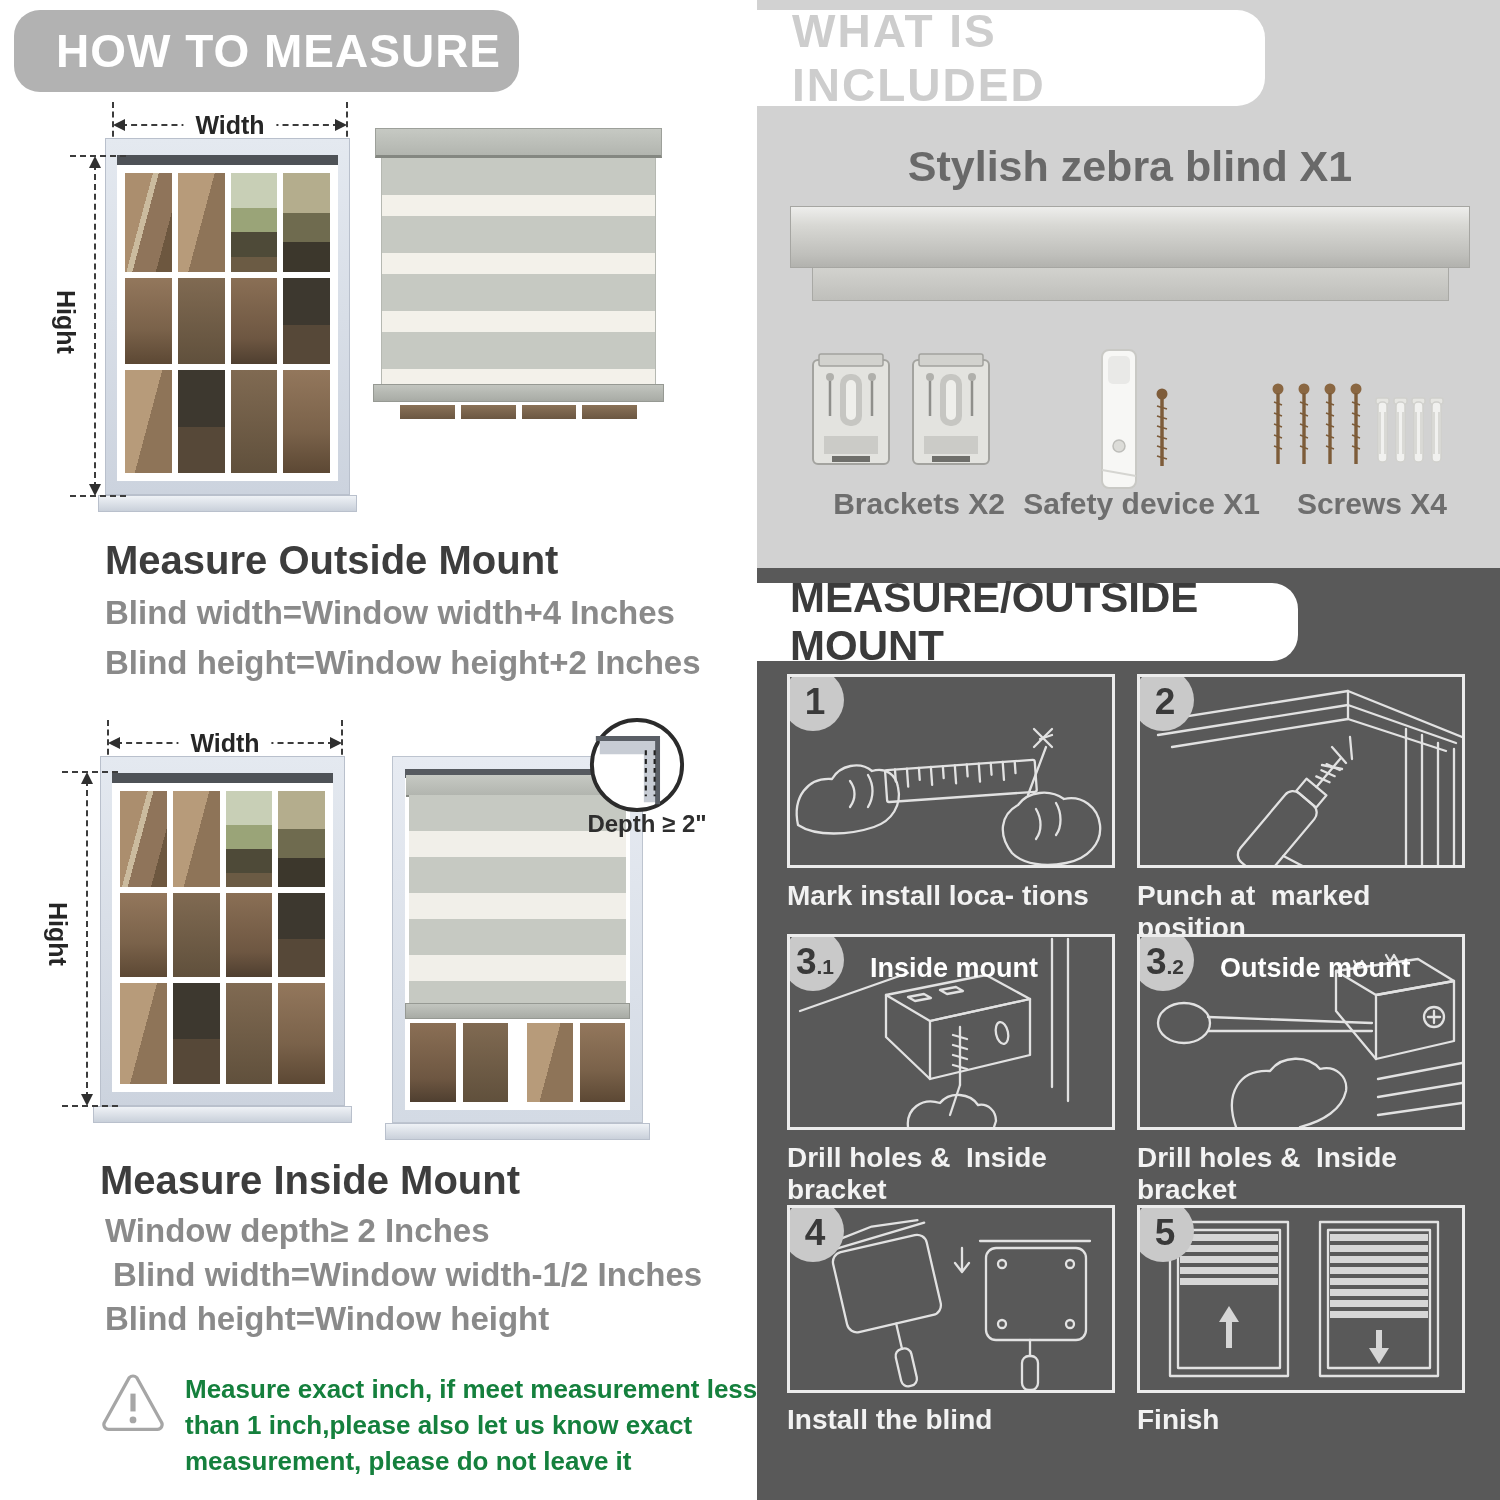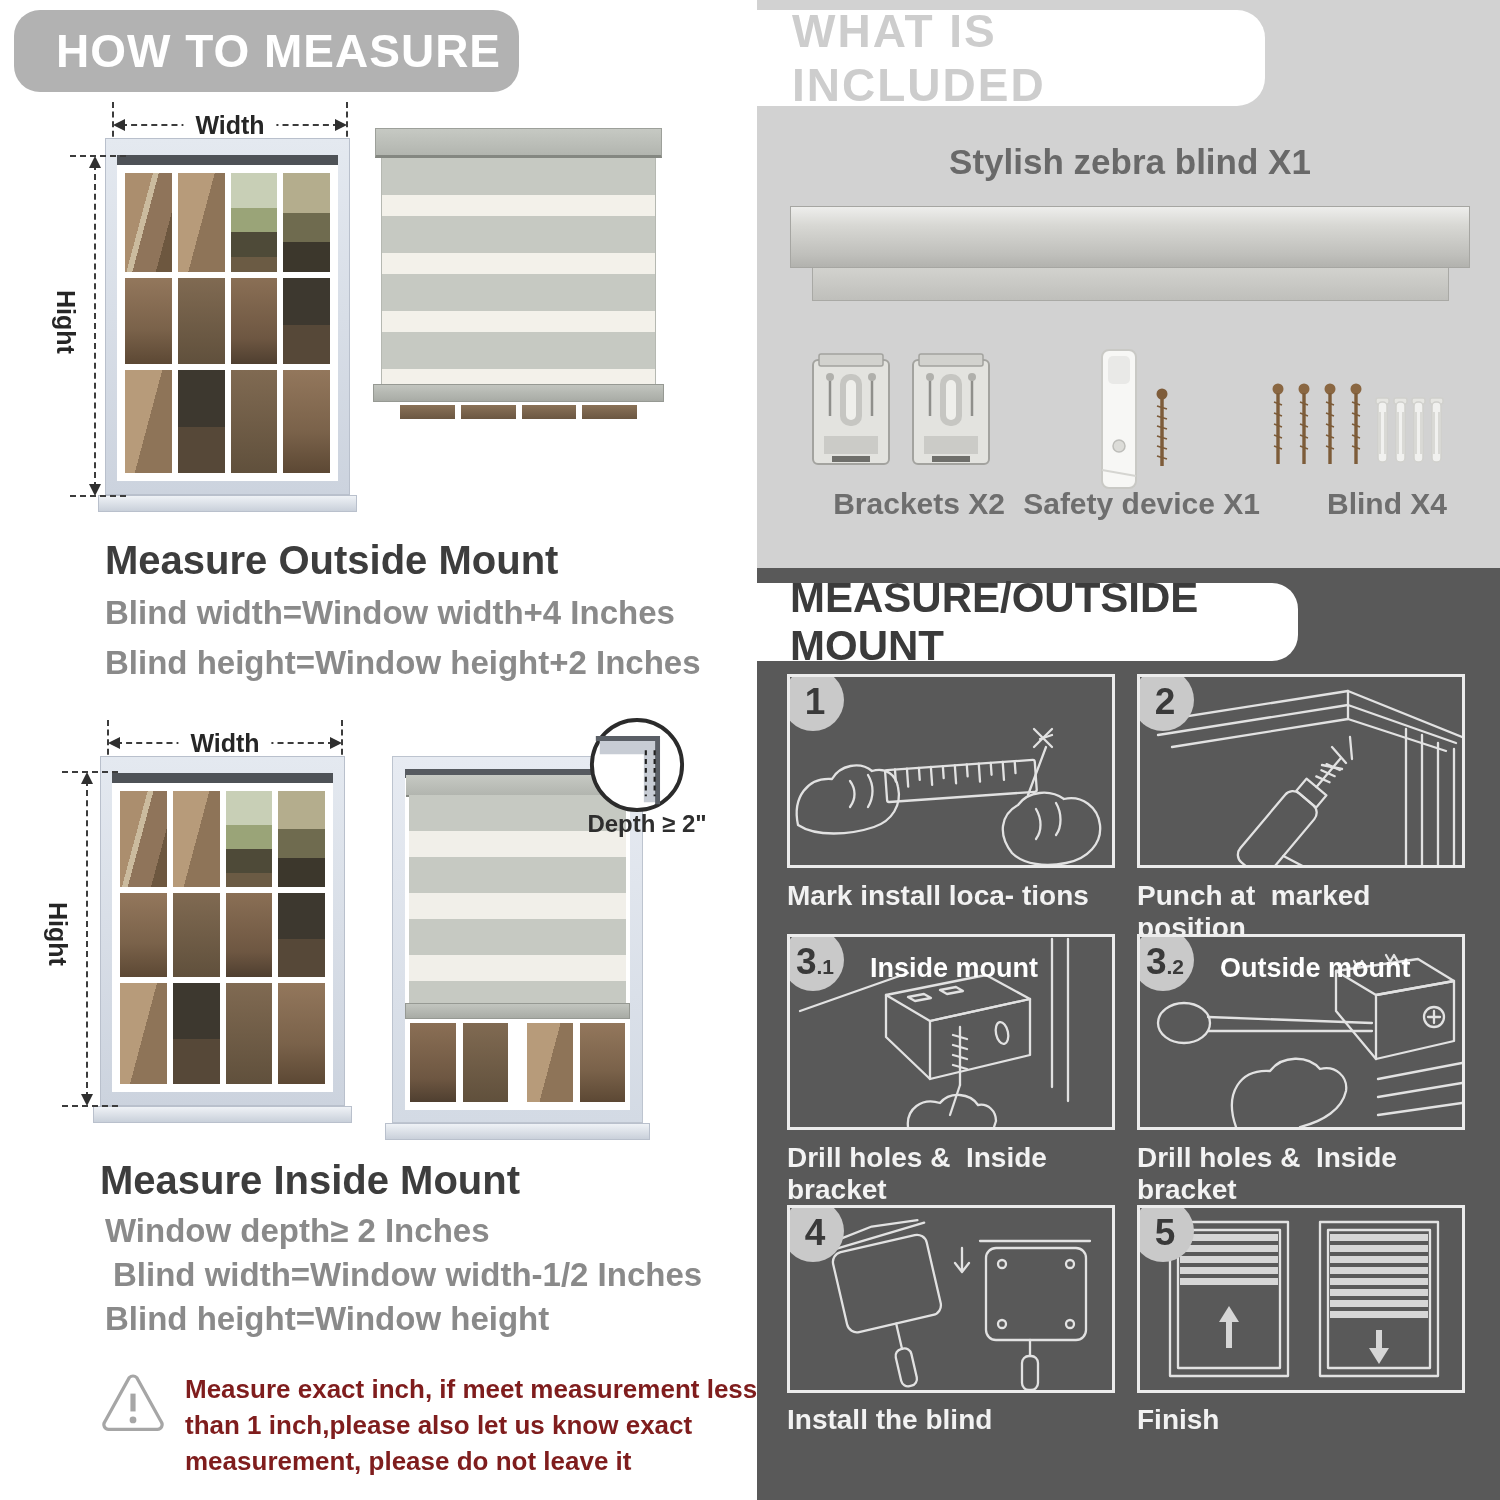--- a/index.html
+++ b/index.html
@@ -10,21 +10,21 @@
              border-radius:26px;display:flex;align-items:center;padding-left:42px;box-sizing:border-box;}
   .htm-badge span{color:#fff;font-size:46px;font-weight:bold;letter-spacing:1px;}
   .incl-badge{position:absolute;left:750px;top:10px;width:515px;height:96px;background:#fff;
               border-radius:0 28px 28px 0;display:flex;align-items:center;padding-left:42px;box-sizing:border-box;}
   .incl-badge span{color:#cdcdcd;font-size:46px;font-weight:bold;letter-spacing:2px;}
   .mount-badge{position:absolute;left:750px;top:583px;width:548px;height:78px;background:#fff;
                border-radius:0 26px 26px 0;display:flex;align-items:center;padding-left:40px;box-sizing:border-box;}
   .mount-badge span{color:#3b3b3b;font-size:42px;font-weight:bold;}
   .secHeading{position:absolute;color:#3d3d3d;font-size:40px;font-weight:bold;}
   .formula{position:absolute;color:#8a8a8a;font-size:33px;font-weight:bold;}
-  .noteline{position:absolute;color:#7f1d1d;font-size:26px;font-weight:bold;}
+  .noteline{position:absolute;color:#15803d;font-size:26px;font-weight:bold;}
   
   .hdim{position:absolute;height:26px;}
   .hdim .line{position:absolute;left:8px;right:8px;top:12px;border-top:2px dashed #3c3c3c;}
   .hdim .lab{position:absolute;left:50%;top:0;transform:translateX(-50%);background:#fff;
              padding:0 12px;color:#262626;font-size:25px;font-weight:bold;line-height:26px;}
   .hdim .arr{position:absolute;top:7px;width:0;height:0;border-top:6px solid transparent;border-bottom:6px solid transparent;}
   .hdim .arr.l{left:0;border-right:12px solid #2f2f2f;}
   .hdim .arr.r{right:0;border-left:12px solid #2f2f2f;}
   .hdim .vt{position:absolute;top:-10px;height:54px;border-left:2px dashed #3c3c3c;}
   .hdim .vt.l{left:-1px;}.hdim .vt.r{right:-1px;}
@@ -78,21 +78,21 @@
   .glass2 div{flex:1;}
   .gdiv{flex:0 0 5px !important;background:#fff !important;}
   
   .depthcircle{position:absolute;width:98px;height:98px;}
   .depthlabel{position:absolute;left:572px;top:810px;width:150px;text-align:center;
               font-size:24px;font-weight:bold;color:#2e2e2e;}
   
   .lightpanel{position:absolute;left:757px;top:0;width:743px;height:568px;background:#d2d2d2;}
   .darkpanel{position:absolute;left:757px;top:568px;width:743px;height:932px;background:#595959;}
   .blind-label{position:absolute;left:880px;top:142px;width:500px;text-align:center;
-               font-size:35px;font-weight:bold;color:#696969;}
+               font-size:43px;font-weight:bold;color:#696969;}
   .hr-top{position:absolute;left:790px;top:206px;width:680px;height:62px;
           background:linear-gradient(180deg,#eeeeec 0%,#d8d8d4 30%,#bfbfbb 80%,#b2b2ae);
           border:1px solid #a6a6a2;box-sizing:border-box;}
   .hr-bottom{position:absolute;left:812px;top:268px;width:637px;height:33px;
              background:linear-gradient(180deg,#d2d2ce,#bfbfbb);border:1px solid #a9a9a5;border-top:none;box-sizing:border-box;}
   .acc{position:absolute;}
   .acc-label{position:absolute;top:487px;font-size:30px;font-weight:bold;color:#6e6e6e;text-align:right;}
   
   .spanel{position:absolute;width:328px;border:3px solid #ececec;background:#595959;
           box-sizing:border-box;overflow:hidden;}
@@ -347,21 +347,21 @@
             <rect x="0" y="4" width="9" height="60" rx="4"></rect>
             <line x1="2" y1="14" x2="2" y2="56"></line>
             <line x1="7" y1="14" x2="7" y2="56"></line>
           </g>
       </g>
     </svg>
   </div>
 
   <div class="acc-label" style="left:795px;width:210px;">Brackets X2</div>
   <div class="acc-label" style="left:1010px;width:250px;">Safety device X1</div>
-  <div class="acc-label" style="left:1262px;width:185px;">Blind X4</div>
+  <div class="acc-label" style="left:1262px;width:185px;">Screws X4</div>
 
   <div class="darkpanel"></div>
   <div class="mount-badge">
     <span>MEASURE/OUTSIDE MOUNT</span>
   </div>
 
   <div class="spanel" style="left:787px;top:674px;height:194px;">
     <svg class="art" viewBox="0 0 322 188">
       <g stroke="#e2e2e2" stroke-width="2.3" fill="none" stroke-linecap="round" stroke-linejoin="round">
         <path d="M8,148 C2,120 18,100 42,102 C50,88 70,84 82,94 C96,90 106,98 108,110 C112,128 102,144 84,150 C60,158 26,160 8,148 Z"></path>

